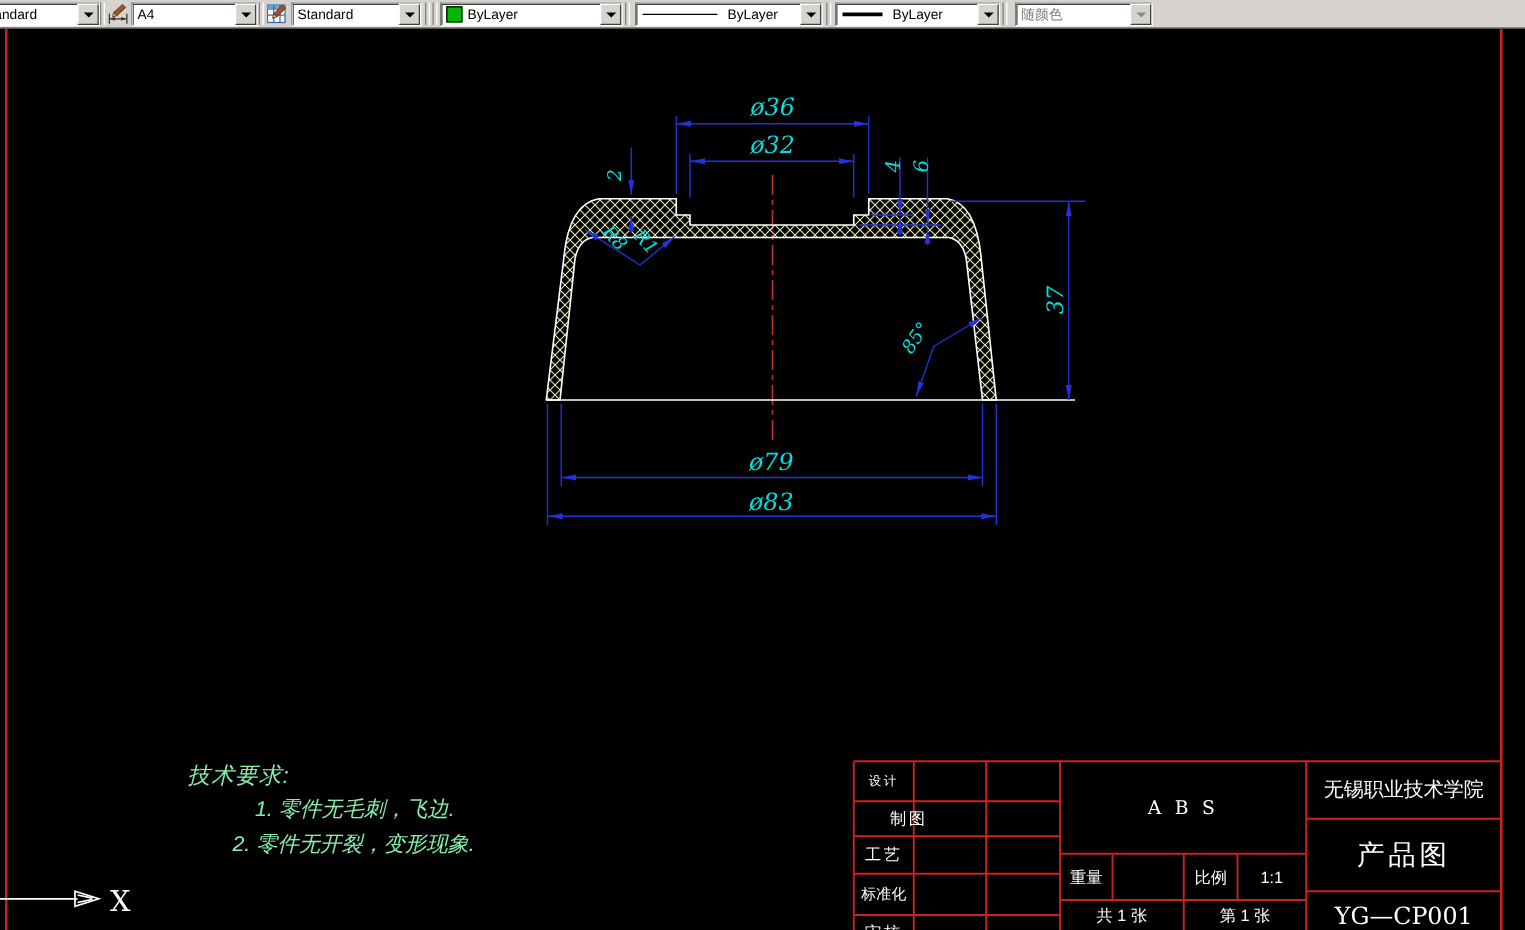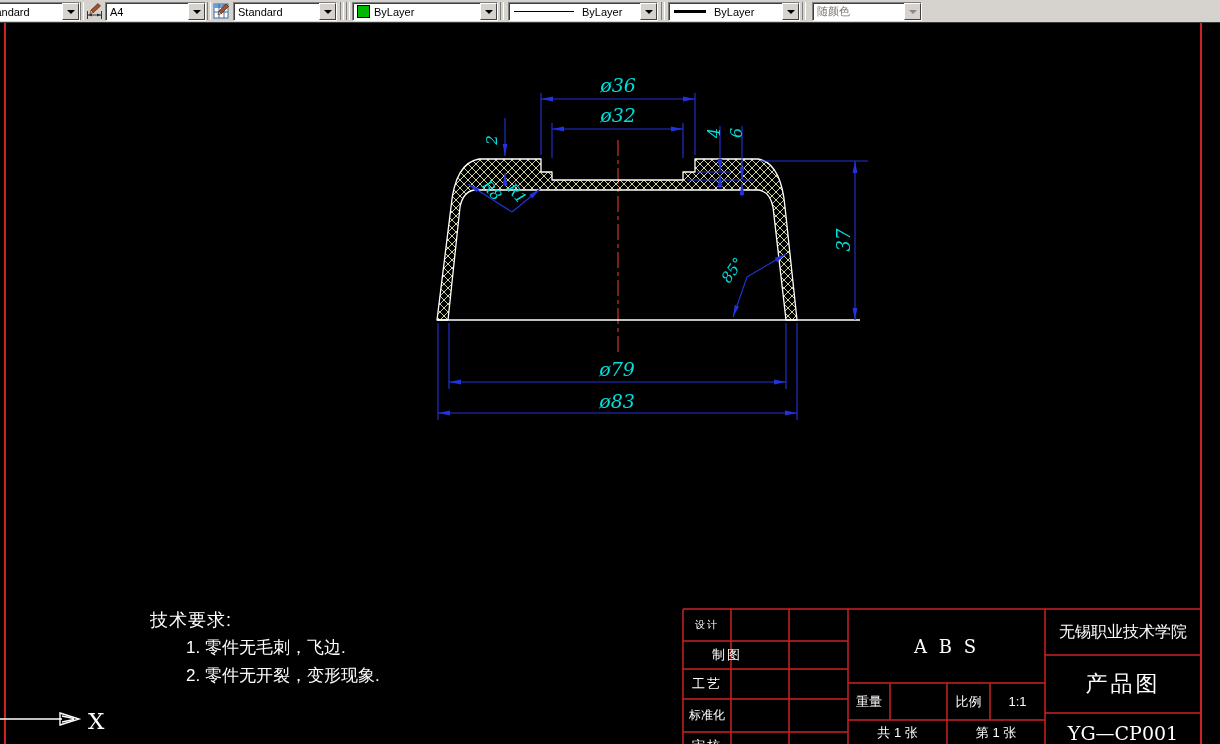--- a/index.html
+++ b/index.html
@@ -12,23 +12,23 @@
   .combo.disabled{background:#ffffff;color:#7d7a75;}
   .combo.disabled .arr{border-top-color:#8a8a8a;}
   .swatch{width:11px;height:11px;background:#00b800;border:1px solid #000;margin-left:4px;flex:none;}
   .lt-sample{height:1px;background:#000;margin-left:5px;flex:none;}
   .lw-sample{height:3px;background:#000;margin-left:5px;flex:none;}
   .sep{position:absolute;top:2px;height:18px;width:2px;border-left:1px solid #7f7f7f;border-right:1px solid #fff;}
   .tbtn{position:absolute;top:2px;width:20px;height:18px;display:flex;align-items:center;justify-content:center;}
   
   #cad{position:absolute;top:0;left:0;z-index:1;}
   
-  .techreq{position:absolute;color:#ffffff;font-family:"Liberation Sans",sans-serif;z-index:5;}
+  .techreq{position:absolute;color:#86efac;font-style:italic;font-family:"Liberation Sans",sans-serif;z-index:5;}
   .tr-title{left:150px;top:608px;font-size:18px;letter-spacing:1px;}
-  .tr-1{left:186px;top:636px;font-size:17px;}
+  .tr-1{left:204px;top:636px;font-size:17px;}
   .tr-2{left:186px;top:664px;font-size:17px;}
   
   .tb-cell{position:absolute;display:flex;align-items:center;justify-content:center;color:#fff;z-index:5;white-space:nowrap;}
 </style>
 </head>
 <body>
 
 <div class="toolbar">
 
   <div class="combo" style="left:-20px;width:98px;">
@@ -225,21 +225,21 @@
 <div class="techreq tr-title">技术要求:</div>
 <div class="techreq tr-1">1. 零件无毛刺，飞边.</div>
 <div class="techreq tr-2">2. 零件无开裂，变形现象.</div>
 
 <div class="tb-cell" style="left:683px;top:609px;width:48px;height:32px;font-size:10px;letter-spacing:2px;">设计</div>
 <div class="tb-cell" style="left:683px;top:641px;width:48px;height:28px;font-size:13px;letter-spacing:2px;padding-left:20px;">制图</div>
 <div class="tb-cell" style="left:683px;top:669px;width:48px;height:30px;font-size:13px;letter-spacing:2px;">工艺</div>
 <div class="tb-cell" style="left:683px;top:699px;width:48px;height:33px;font-size:12px;">标准化</div>
 <div class="tb-cell" style="left:683px;top:732px;width:48px;height:28px;font-size:13px;letter-spacing:2px;">审核</div>
 
-<div class="tb-cell" style="left:848px;top:609px;width:197px;height:74px;font-size:18px;letter-spacing:3px;font-family:'DejaVu Serif',serif;">A B S</div>
+<div class="tb-cell" style="left:848px;top:609px;width:197px;height:74px;font-size:15px;letter-spacing:3px;font-family:'DejaVu Serif',serif;">A B S</div>
 <div class="tb-cell" style="left:848px;top:683px;width:42px;height:37px;font-size:13px;">重量</div>
 <div class="tb-cell" style="left:947px;top:683px;width:43px;height:37px;font-size:13px;">比例</div>
 <div class="tb-cell" style="left:990px;top:683px;width:55px;height:37px;font-size:13px;">1:1</div>
 <div class="tb-cell" style="left:848px;top:720px;width:99px;height:26px;font-size:13px;">共 1 张</div>
 <div class="tb-cell" style="left:947px;top:720px;width:98px;height:26px;font-size:13px;">第 1 张</div>
 
 <div class="tb-cell" style="left:1045px;top:609px;width:156px;height:46px;font-size:16px;">无锡职业技术学院</div>
 <div class="tb-cell" style="left:1045px;top:655px;width:156px;height:58px;font-size:22px;letter-spacing:3px;">产品图</div>
 <div class="tb-cell" style="left:1045px;top:713px;width:156px;height:40px;font-size:19px;font-family:'DejaVu Serif',serif;">YG—CP001</div>
 

